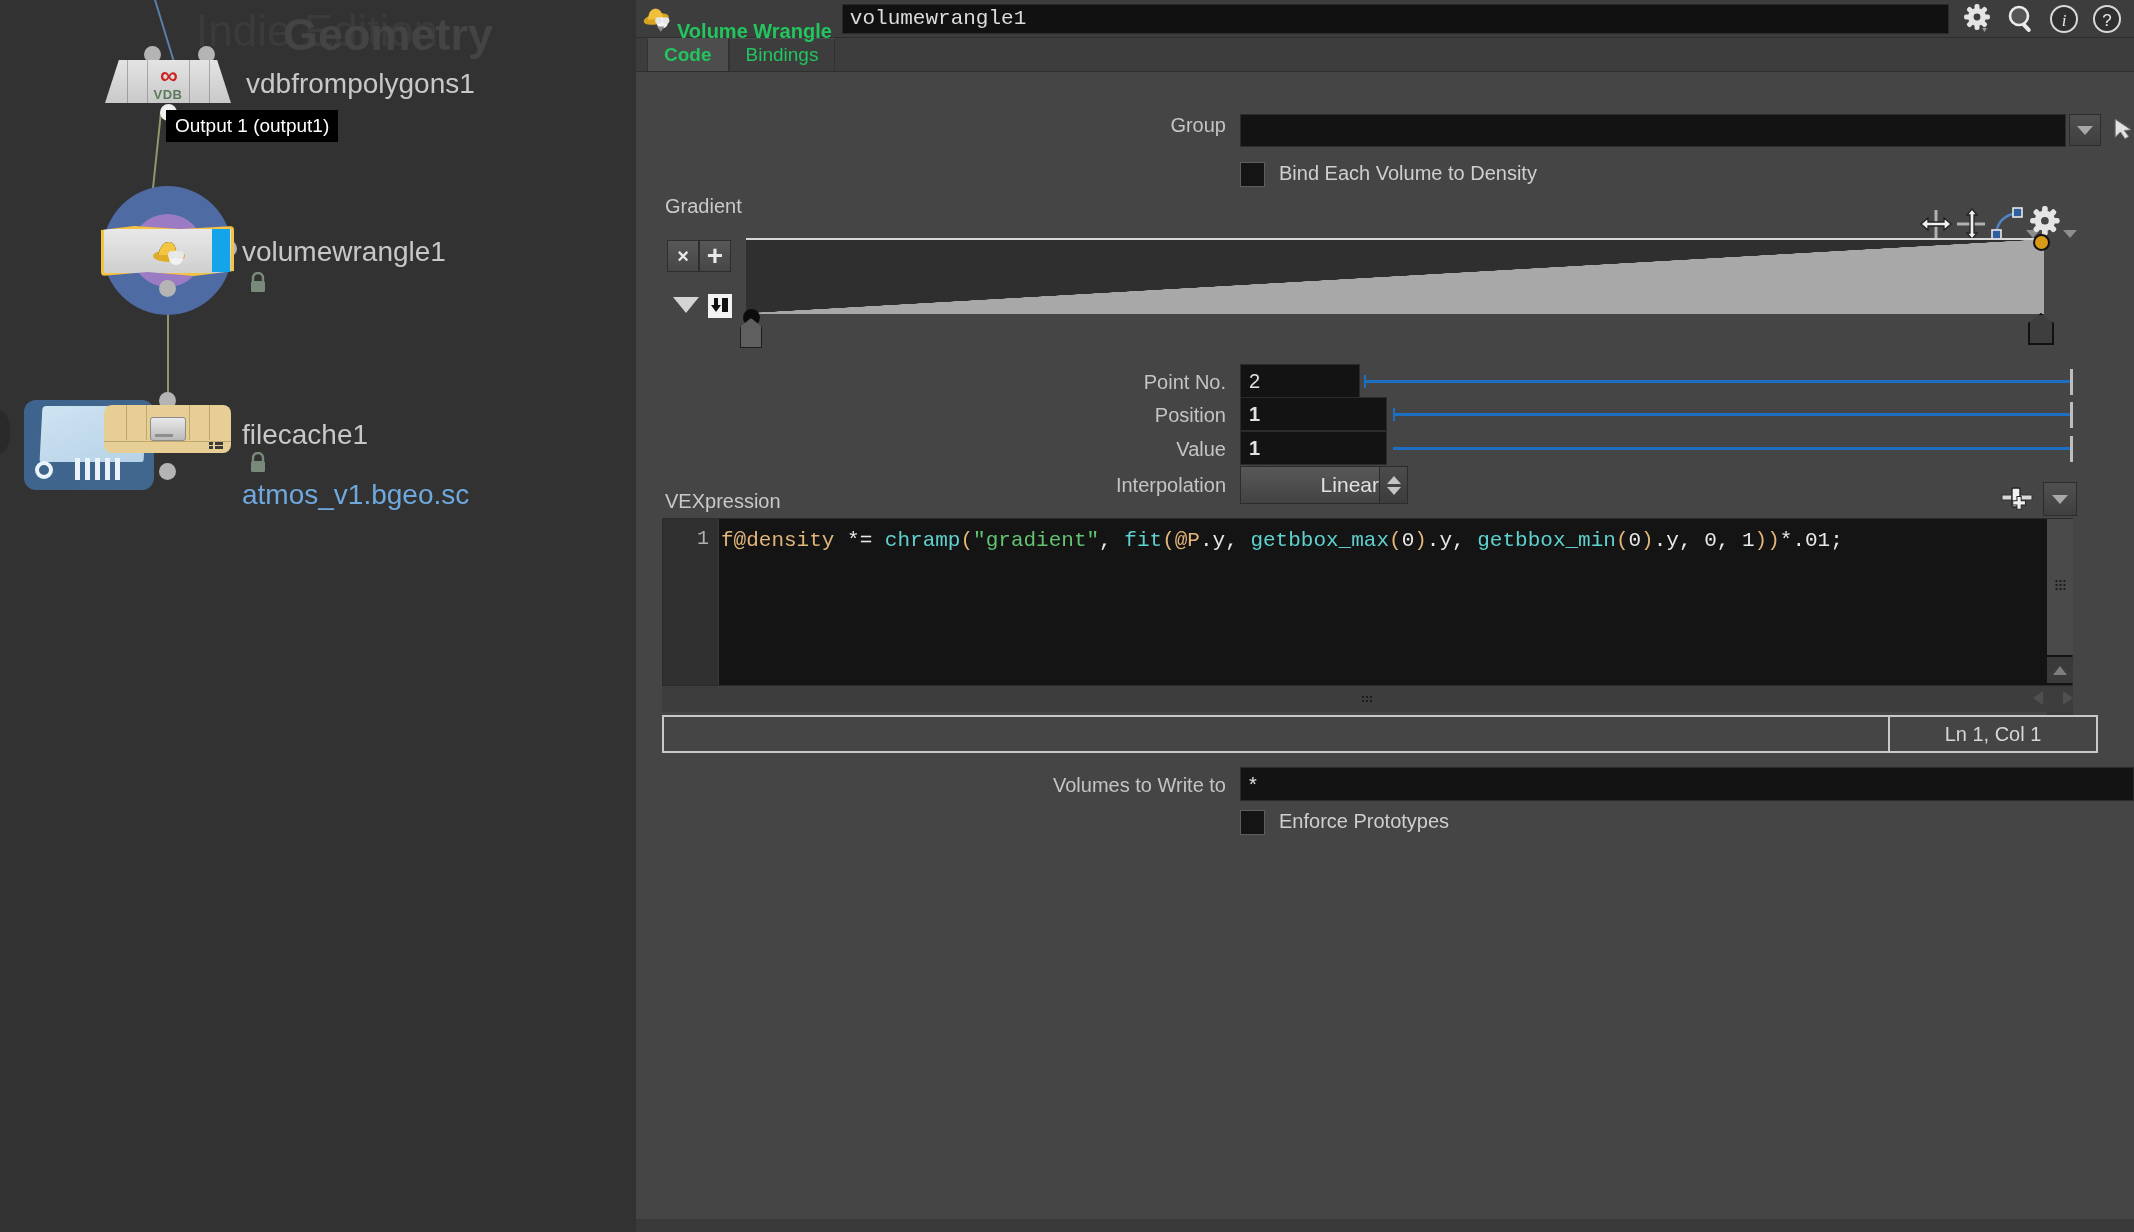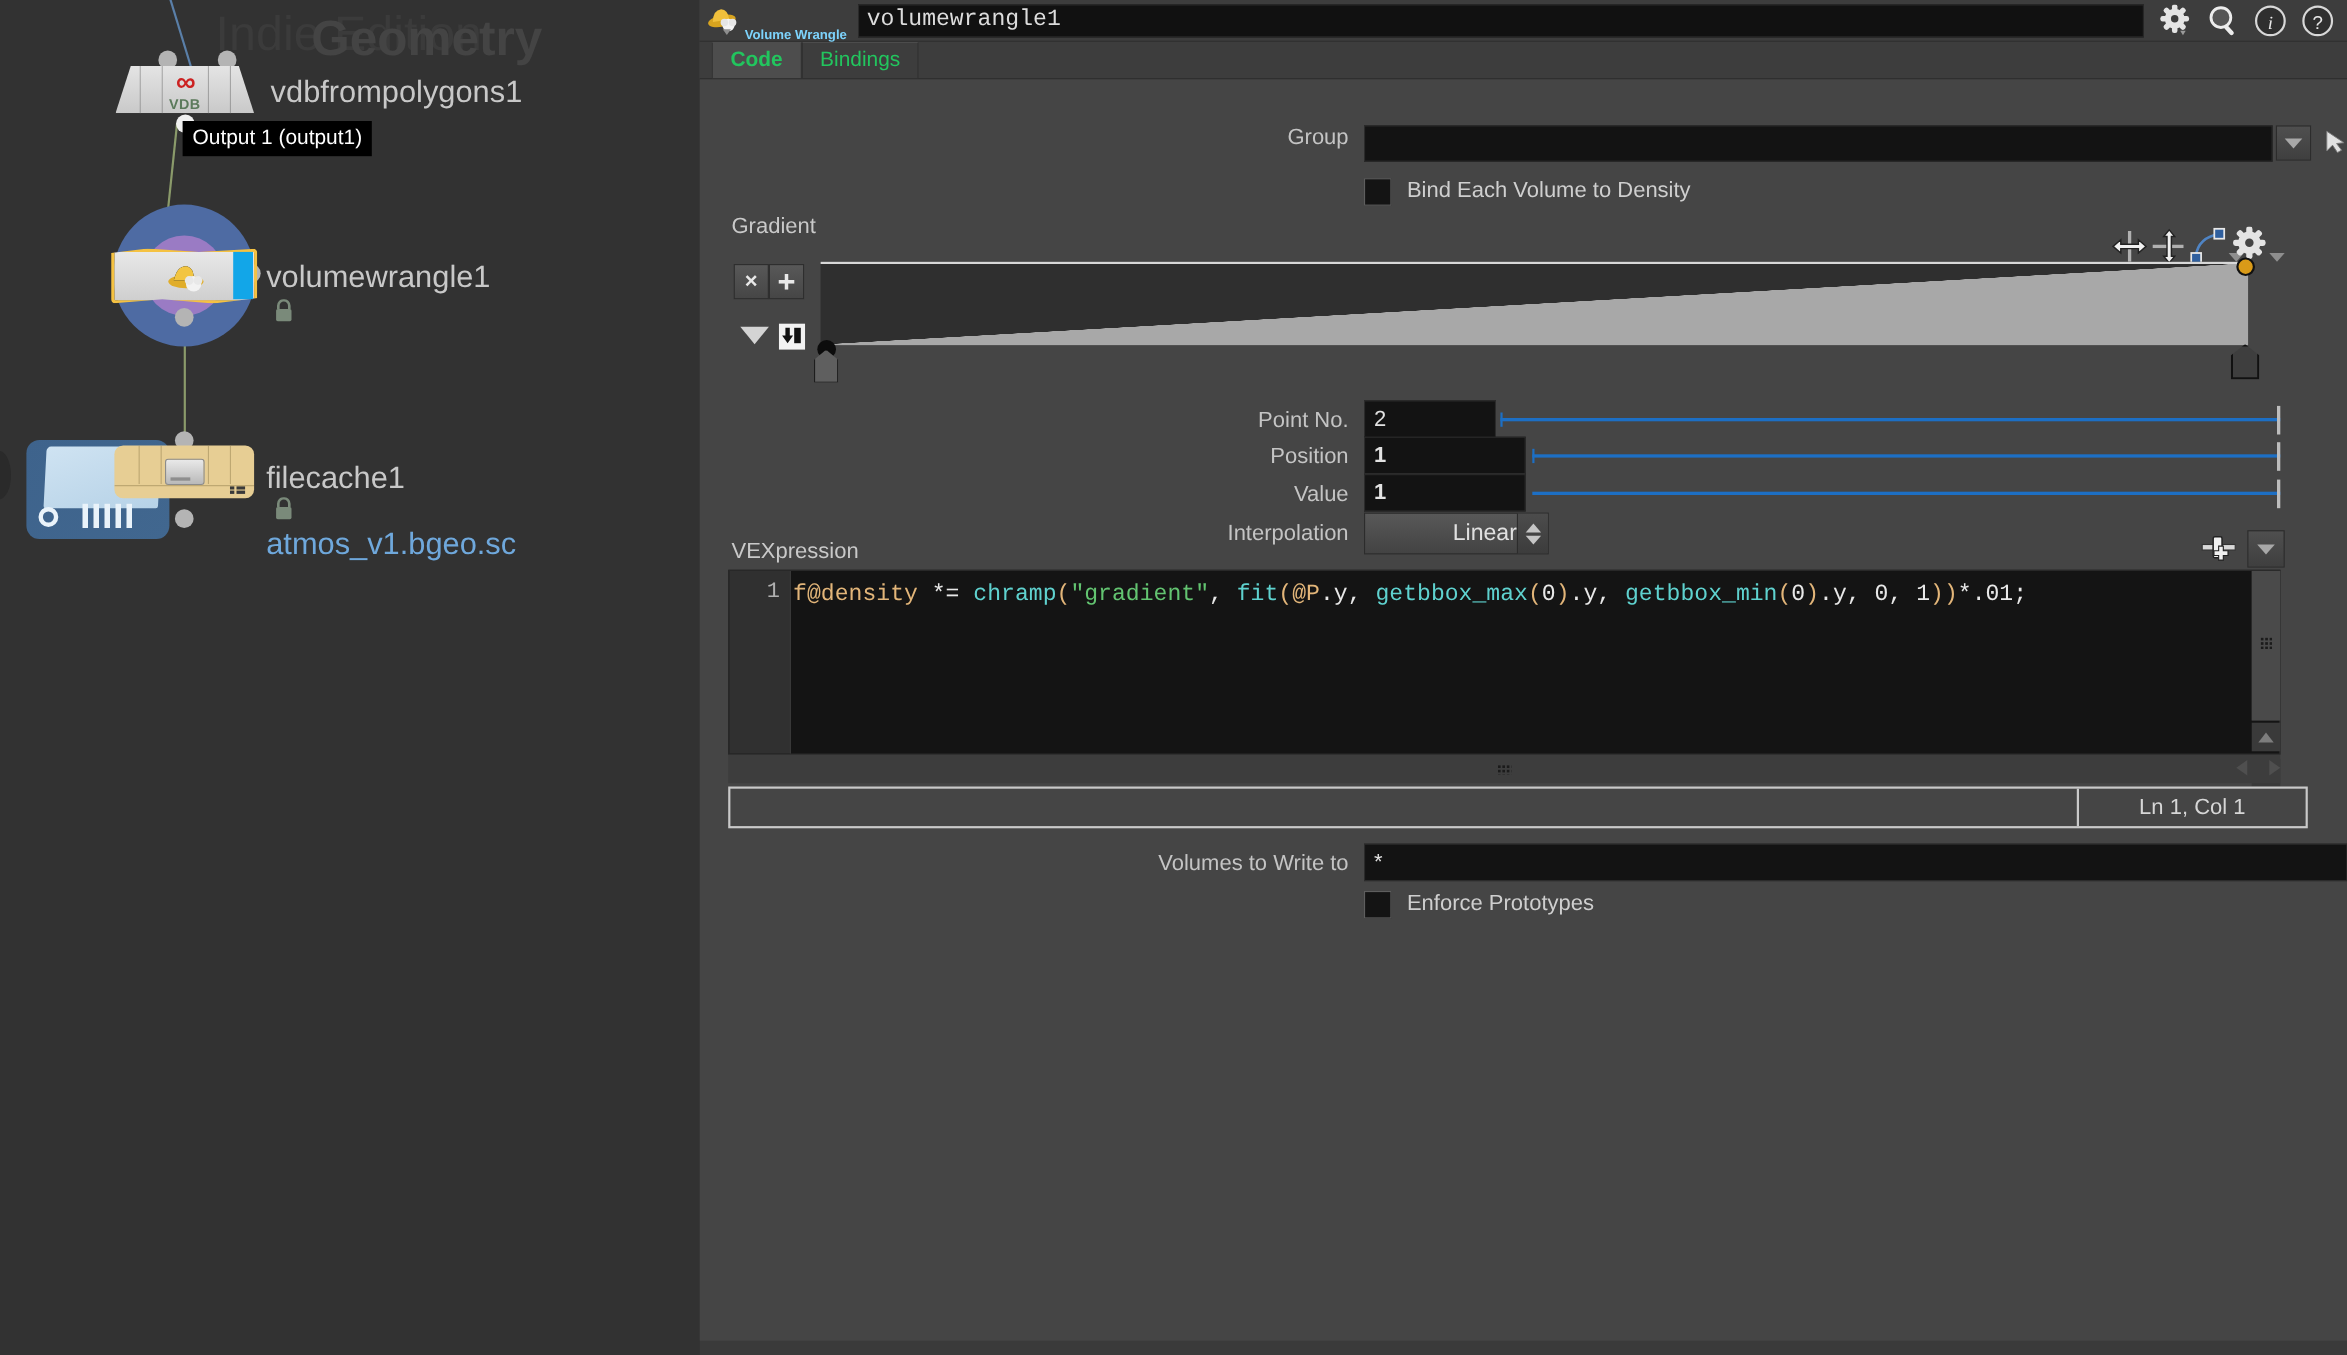--- a/index.html
+++ b/index.html
@@ -134,21 +134,21 @@
     background: #3a3a3a;
   }
 
   
   .phead {
     position: relative; height: 38px; background: #3d3d3d;
     display: flex; align-items: center; border-bottom: 1px solid #2e2e2e;
   }
   .phead .hat-sm { width: 30px; height: 26px; margin: 0 5px 0 6px; position: relative; flex: none; }
   .phead .title {
-    color: #7dd3fc; font-size: 12px; font-weight: bold; white-space: nowrap; flex: none; margin-top: 25px;
+    color: #22c55e; font-size: 20px; font-weight: bold; white-space: nowrap; flex: none; margin-top: 25px;
   }
   .namefield {
     margin-left: 10px; flex: 1 1 auto; height: 30px;
     background: #111; border: 1px solid #2a2a2a;
     color: #dcdcdc; font-family: "Liberation Mono", monospace; font-size: 21px;
     display: flex; align-items: center; padding: 0 7px;
   }
   .hicons { display: flex; align-items: center; gap: 13px; padding: 0 12px 0 14px; flex: none; }
   .hicons .ic { width: 30px; height: 30px; position: relative; }
 

